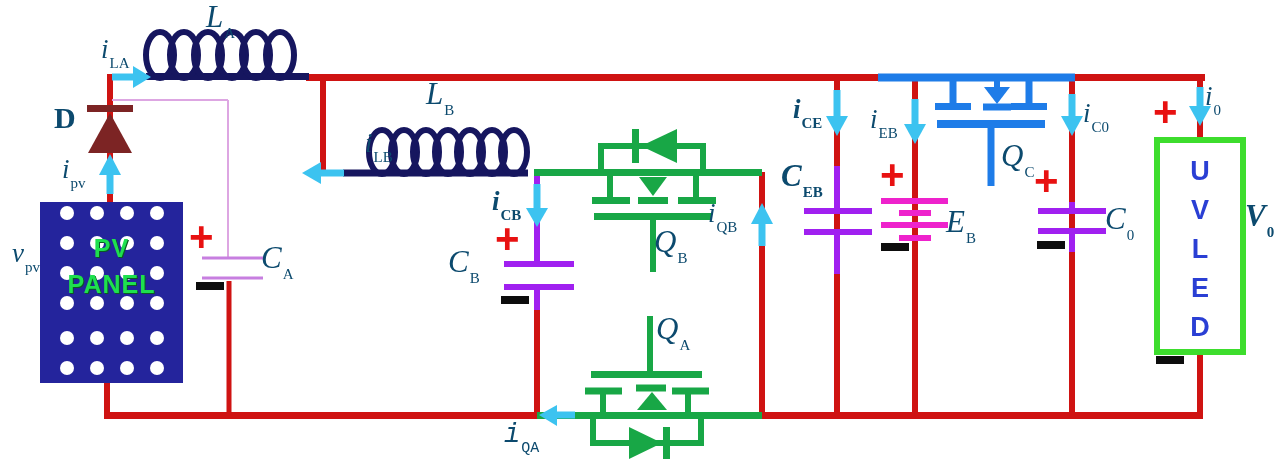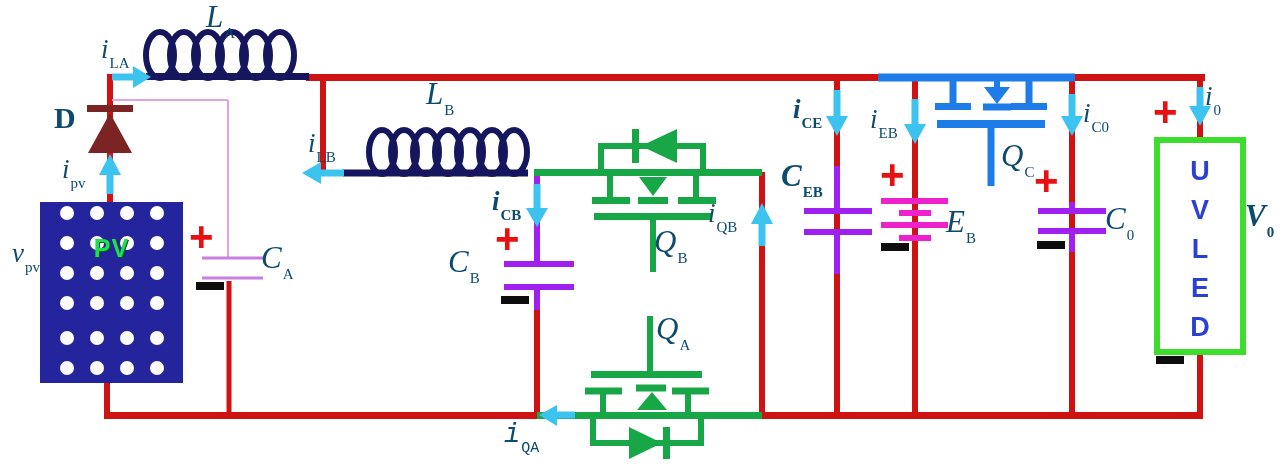--- a/index.html
+++ b/index.html
@@ -246,21 +246,21 @@
     <path class="w-cyan" stroke-width="7" d="M 1200 87 V 106"></path>
     <polygon class="f-cyan" points="1189,106 1211,106 1200,126"></polygon>
   </g>
 </svg>
 
 <span class="lbl" style="left:12px;top:240px;"><span>v</span><sub>pv</sub></span>
 <span class="lbl upright" style="left:54px;top:103px;"><span>D</span></span>
 <span class="lbl" style="left:62px;top:156px;"><span>i</span><sub>pv</sub></span>
 <span class="lbl" style="left:101px;top:36px;"><span>i</span><sub>LA</sub></span>
 <span class="lbl big" style="left:206px;top:1px;"><span>L</span><sub>A</sub></span>
-<span class="lbl" style="left:308px;top:130px;"><span>i</span><sub>LB</sub></span>
+<span class="lbl" style="left:321px;top:130px;padding-left:44px;"><span>i</span><sub>LB</sub></span>
 <span class="lbl big" style="left:426px;top:78px;"><span>L</span><sub>B</sub></span>
 <span class="lbl" style="left:492px;top:188px;font-weight:bold;"><span>i</span><sub>CB</sub></span>
 <span class="lbl big" style="left:448px;top:246px;"><span>C</span><sub>B</sub></span>
 <span class="lbl big" style="left:261px;top:242px;"><span>C</span><sub>A</sub></span>
 <span class="lbl big" style="left:654px;top:226px;"><span>Q</span><sub>B</sub></span>
 <span class="lbl" style="left:708px;top:200px;"><span>i</span><sub>QB</sub></span>
 <span class="lbl big" style="left:656px;top:313px;"><span>Q</span><sub>A</sub></span>
 <span class="lbl" style="left:504px;top:422px;font-family:Liberation Mono, monospace;"><span>i</span><sub>QA</sub></span>
 <span class="lbl" style="left:793px;top:96px;font-weight:bold;"><span>i</span><sub>CE</sub></span>
 <span class="lbl big" style="left:781px;top:160px;font-weight:bold;"><span>C</span><sub>EB</sub></span>
@@ -278,20 +278,21 @@
 <span class="plus" style="left:1034px;top:164px;">+</span>
 <span class="plus" style="left:1153px;top:95px;">+</span>
 
 <div class="minus" style="left:196px;top:282px;"></div>
 <div class="minus" style="left:501px;top:296px;"></div>
 <div class="minus" style="left:881px;top:243px;"></div>
 <div class="minus" style="left:1037px;top:241px;"></div>
 <div class="minus" style="left:1156px;top:356px;"></div>
 
 <div class="pvtext" style="top:236px;">PV</div>
+<div class="pvtext" style="top:272px;">PANEL</div>
 
 <span class="ledletter" style="top:158px;">U</span>
 <span class="ledletter" style="top:197px;">V</span>
 <span class="ledletter" style="top:236px;">L</span>
 <span class="ledletter" style="top:275px;">E</span>
 <span class="ledletter" style="top:314px;">D</span>
 
 </div>
 
 </body></html>

